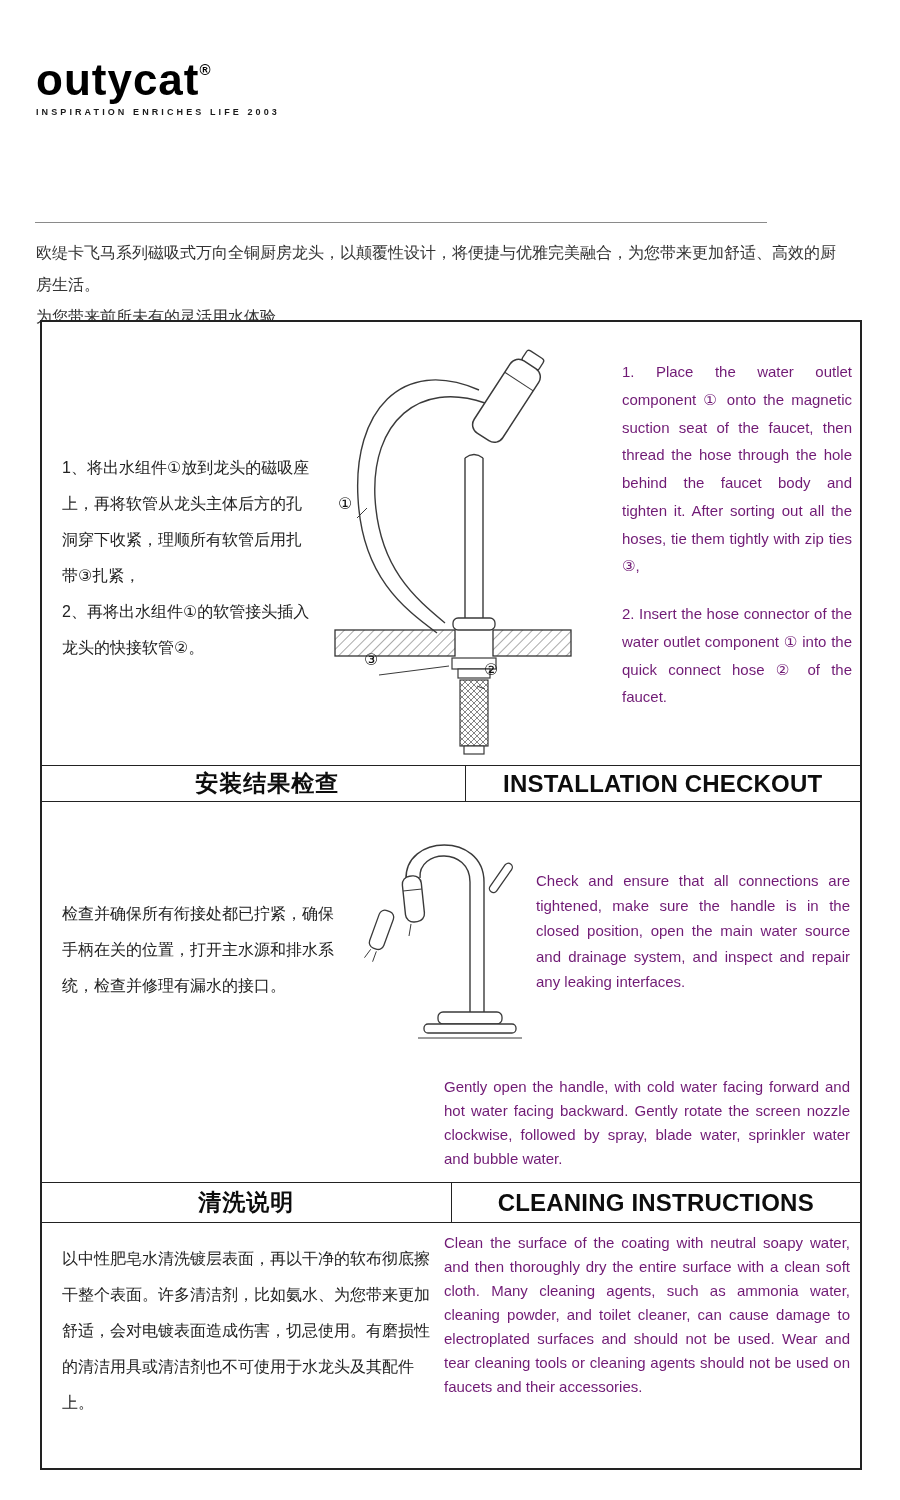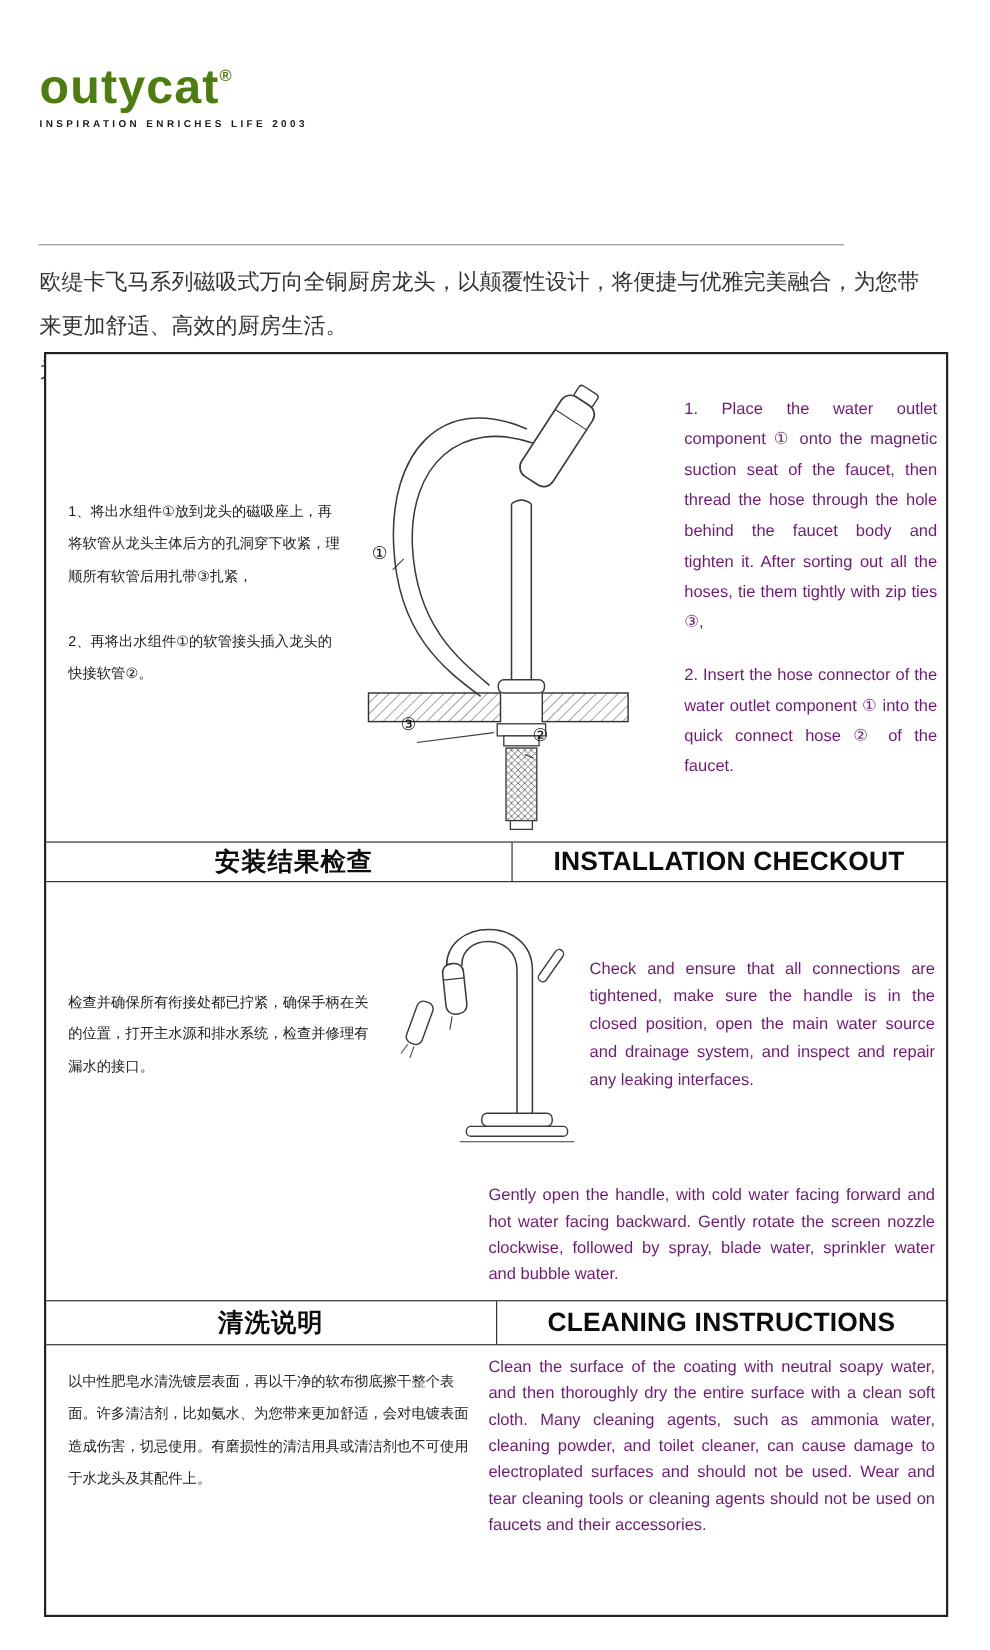--- a/index.html
+++ b/index.html
@@ -8,53 +8,53 @@
     background:#ffffff;
     font-family:"Liberation Sans","DejaVu Sans",sans-serif;
     color:#222;
     position:relative;
     overflow:hidden;
   }
   .page { position:absolute; left:0; top:0; width:900px; height:1500px; background:#fff; }
 
   
   .logo-block { position:absolute; left:36px; top:58px; }
-  .logo-text { font-size:44px; font-weight:900; letter-spacing:1px; color:#4d7c0f; line-height:1; }
+  .logo-text { font-size:44px; font-weight:900; letter-spacing:1px; color:#000000; line-height:1; }
   .logo-reg { font-size:15px; font-weight:700; vertical-align:20px; }
   .logo-tagline { font-size:9px; letter-spacing:3.1px; font-weight:700; color:#1a1a1a; margin-top:5px; }
 
   
   .page-title { position:absolute; left:35px; top:148px; font-size:54px; font-weight:500; letter-spacing:3px; color:#111; }
   .title-underline { position:absolute; left:35px; top:222px; width:732px; height:1px; background:#8a8a8a; }
 
   
-  .intro { position:absolute; left:36px; top:237px; width:805px; font-size:20px; line-height:2.0; color:#333; }
+  .intro { position:absolute; left:36px; top:237px; width:805px; font-size:16px; line-height:2.0; color:#333; }
 
   
   .doc-table { position:absolute; left:40px; top:320px; width:822px; height:1150px; border:2px solid #222; background:#fff; }
   .row { position:relative; width:100%; }
   .row-installation { height:443px; }
   .band1 { height:37px;padding-left:28px; }
   .row-checkout { height:260px; }
   .band2 { height:43px; }
   .row-operation { height:120px; }
   .band3 { height:41px; }
   .row-cleaning { height:202px; }
 
   .band { display:flex; border-top:1px solid #222; border-bottom:1px solid #222; }
   .band .cell { flex:1; display:flex; align-items:center; justify-content:center; font-weight:700; color:#0d0d0d; }
   .band .cell.zh { font-size:23px; letter-spacing:1px; }
   .band .cell.en { font-size:24px; border-left:1px solid #222; letter-spacing:0.2px; }
 
-  .zh-body { font-size:13px; line-height:2.25; color:#222; }
+  .zh-body { font-size:16px; line-height:2.25; color:#222; }
   .en-body { font-size:15px; line-height:1.85; color:#701a75; text-align:justify; }
 
   
   .zh-steps { position:absolute; left:20px; top:128px; width:248px; }
-  .zh-steps p + p { margin-top:30px; }
+  .zh-steps p + p { }
   .diagram1 { position:absolute; left:285px; top:18px; width:250px; height:415px; }
   .en-steps { position:absolute; left:580px; top:36px; width:230px; }
   .en-steps p + p { margin-top:20px; }
 
   
   .zh-check { position:absolute; left:20px; top:94px; width:276px; }
   .diagram2 { position:absolute; left:318px; top:18px; width:185px; height:225px; }
   .en-check { position:absolute; left:494px; top:66px; width:314px; line-height:1.68; }
 
   

